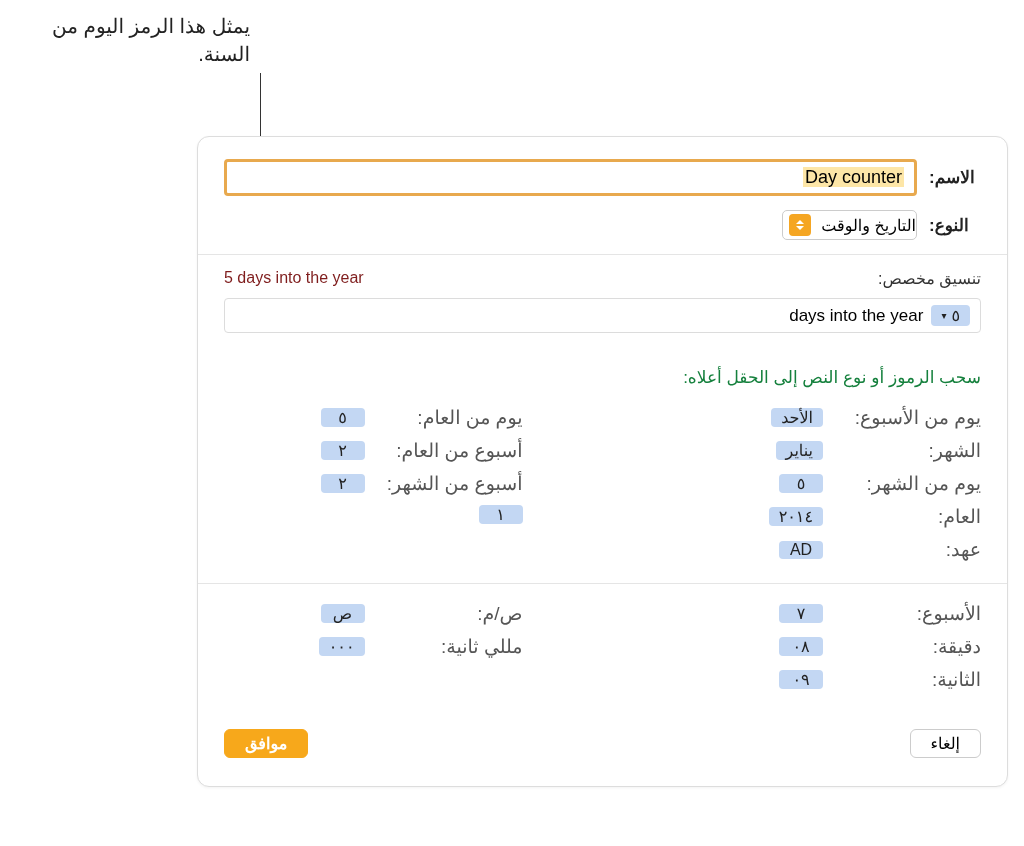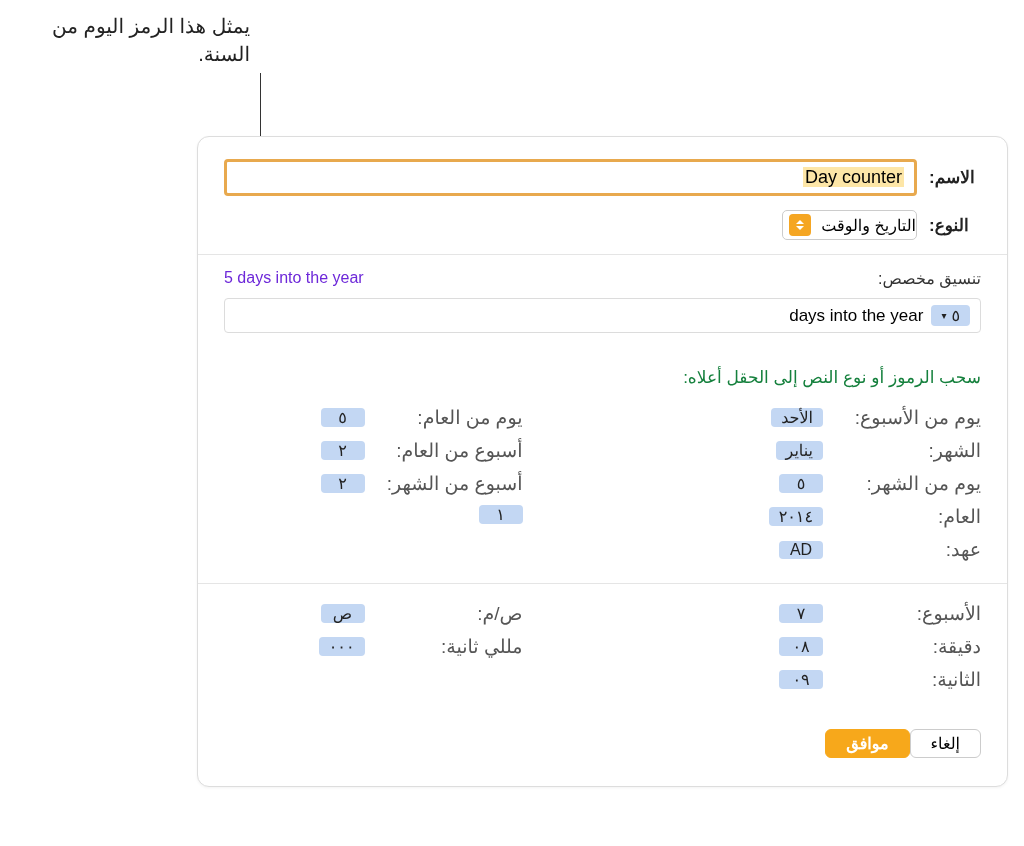--- a/index.html
+++ b/index.html
@@ -119,21 +119,21 @@
     margin: 12px -26px 14px -26px;
   }
   .custom-head {
     display: flex;
     justify-content: space-between;
     font-size: 16px;
     color: #333;
     margin-bottom: 10px;
   }
   .custom-head .preview {
-    color: #6d28d9;
+    color: #7f1d1d;
     direction: ltr;
   }
   .format-field {
     border: 1px solid #dcdcdc;
     border-radius: 4px;
     background: #fff;
     padding: 6px 10px;
     display: flex;
     align-items: center;
     gap: 8px;
@@ -165,21 +165,21 @@
     align-items: center;
     gap: 8px;
   }
   .token-row .tlabel {
     font-size: 19px; color:#555; width: 150px; text-align:right;
   }
   .buttons {
     display: flex;
     gap: 0;
     margin-top: 28px;
-    justify-content: flex-end;
+    justify-content: space-between;
     direction: ltr;
   }
   .btn {
     border-radius: 6px;
     padding: 4px 20px;
     font-size: 16px;
     cursor: pointer;
     border: 1px solid #ccc;
     background: #fff;
   }

